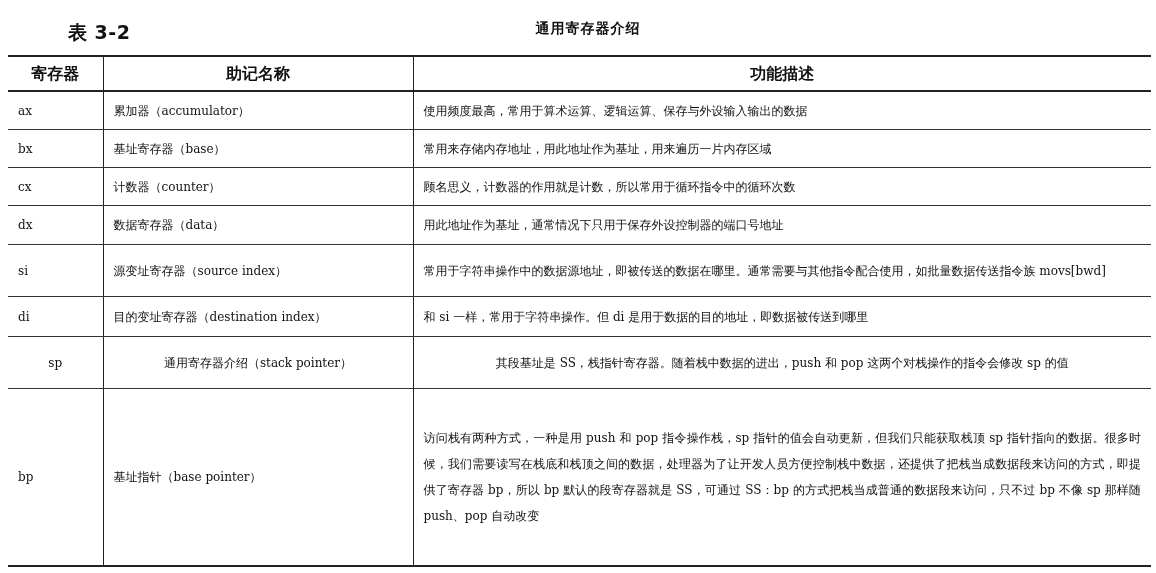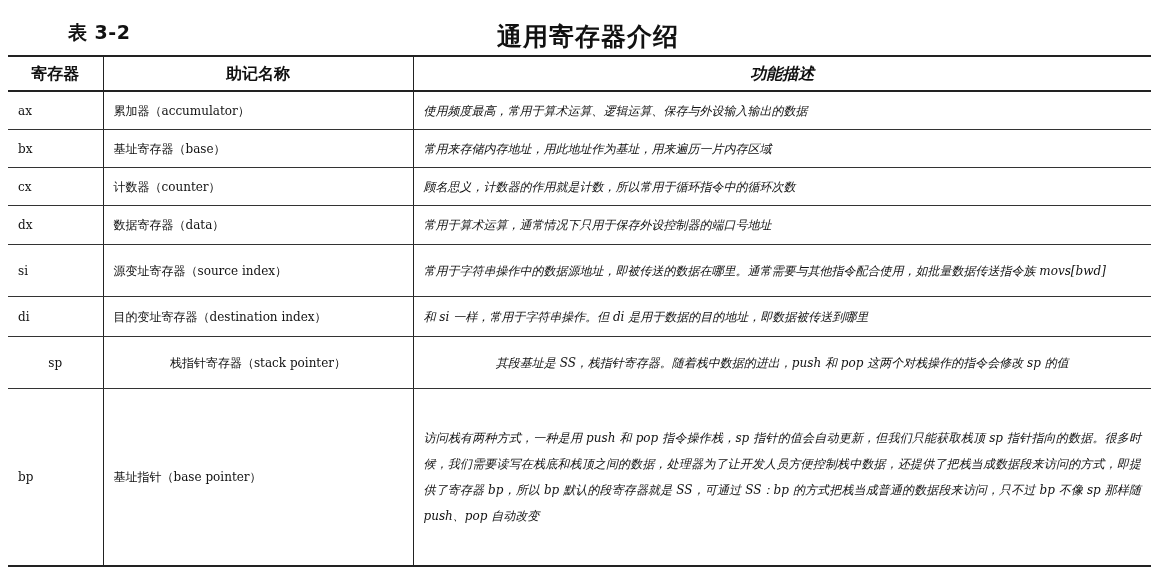--- a/index.html
+++ b/index.html
@@ -32,21 +32,21 @@
       letter-spacing: 0.5px;
     }
     .caption-title {
       position: absolute;
       left: 440px;
       width: 280px;
       text-align: center;
       top: 2px;
       font-family: "DejaVu Sans", "Liberation Sans", sans-serif;
       font-weight: bold;
-      font-size: 25px;
+      font-size: 14px;
       letter-spacing: 1px;
     }
     table.reg-table {
       position: absolute;
       left: 8px;
       top: 55px;
       width: 1143px;
       border-collapse: collapse;
       table-layout: fixed;
       border-top: 2.5px solid #222;
@@ -58,21 +58,21 @@
     table.reg-table th, table.reg-table td {
       border-left: 1.5px solid #222;
       border-right: 1.5px solid #222;
       border-bottom: 1.5px solid #333;
       vertical-align: middle;
       padding: 0 10px;
       font-size: 12px;
       line-height: 26px;
     }
     table.reg-table th:first-child, table.reg-table td:first-child { border-left: none; }
-    table.reg-table th:last-child, table.reg-table td:last-child { border-right: none; font-style: italic; }
+    table.reg-table th:last-child, table.reg-table td:last-child { border-right: none; }
     table.reg-table thead th {
       font-family: "DejaVu Sans", "Liberation Sans", sans-serif;
       font-weight: bold;
       font-size: 16px;
       height: 33px;
       text-align: center;
       border-bottom: 2px solid #222;
     }
     table.reg-table thead th.h-reg { text-align: center; }
     td.reg-name {
@@ -131,35 +131,35 @@
       <td class="desc">常用来存储内存地址，用此地址作为基址，用来遍历一片内存区域</td>
     </tr>
     <tr class="r-cx">
       <td class="reg-name">cx</td>
       <td class="mnemonic">计数器（counter）</td>
       <td class="desc">顾名思义，计数器的作用就是计数，所以常用于循环指令中的循环次数</td>
     </tr>
     <tr class="r-dx">
       <td class="reg-name">dx</td>
       <td class="mnemonic">数据寄存器（data）</td>
-      <td class="desc">常用于算术运算，通常情况下只用于保存外设控制器的端口号地址</td>
+      <td class="desc">用此地址作为基址，通常情况下只用于保存外设控制器的端口号地址</td>
     </tr>
     <tr class="r-si">
       <td class="reg-name">si</td>
       <td class="mnemonic">源变址寄存器（source index）</td>
       <td class="desc">常用于字符串操作中的数据源地址，即被传送的数据在哪里。通常需要与其他指令配合使用，如批量数据传送指令族 movs[bwd]</td>
     </tr>
     <tr class="r-di">
       <td class="reg-name">di</td>
       <td class="mnemonic">目的变址寄存器（destination index）</td>
       <td class="desc">和 si 一样，常用于字符串操作。但 di 是用于数据的目的地址，即数据被传送到哪里</td>
     </tr>
     <tr class="r-sp">
       <td class="reg-name">sp</td>
-      <td class="mnemonic">栈指针寄存器（stack pointer）</td>
+      <td class="mnemonic">通用寄存器介绍（stack pointer）</td>
       <td class="desc">其段基址是 SS，栈指针寄存器。随着栈中数据的进出，push 和 pop 这两个对栈操作的指令会修改 sp 的值</td>
     </tr>
     <tr class="r-bp">
       <td class="reg-name">bp</td>
       <td class="mnemonic">基址指针（base pointer）</td>
       <td class="desc">访问栈有两种方式，一种是用 push 和 pop 指令操作栈，sp 指针的值会自动更新，但我们只能获取栈顶 sp 指针指向的数据。很多时候，我们需要读写在栈底和栈顶之间的数据，处理器为了让开发人员方便控制栈中数据，还提供了把栈当成数据段来访问的方式，即提供了寄存器 bp，所以 bp 默认的段寄存器就是 SS，可通过 SS：bp 的方式把栈当成普通的数据段来访问，只不过 bp 不像 sp 那样随 push、pop 自动改变</td>
     </tr>
   </tbody>
 </table>
 

